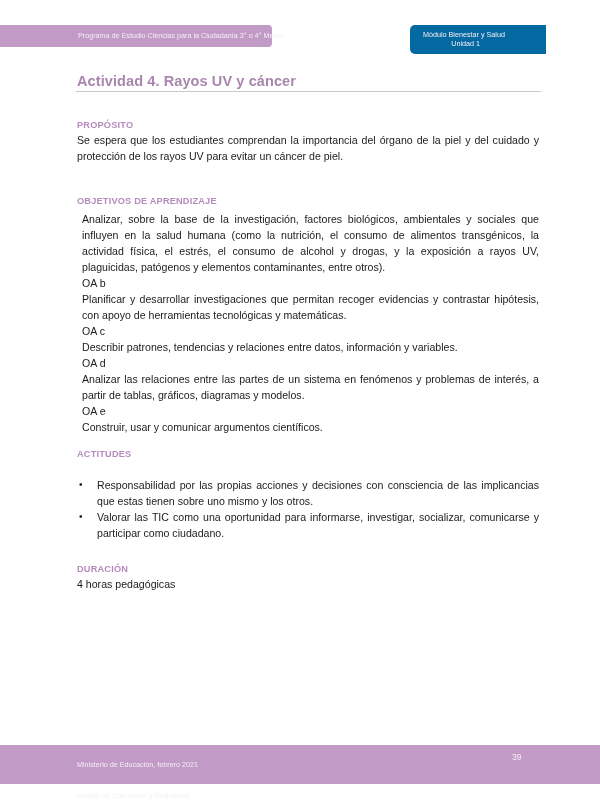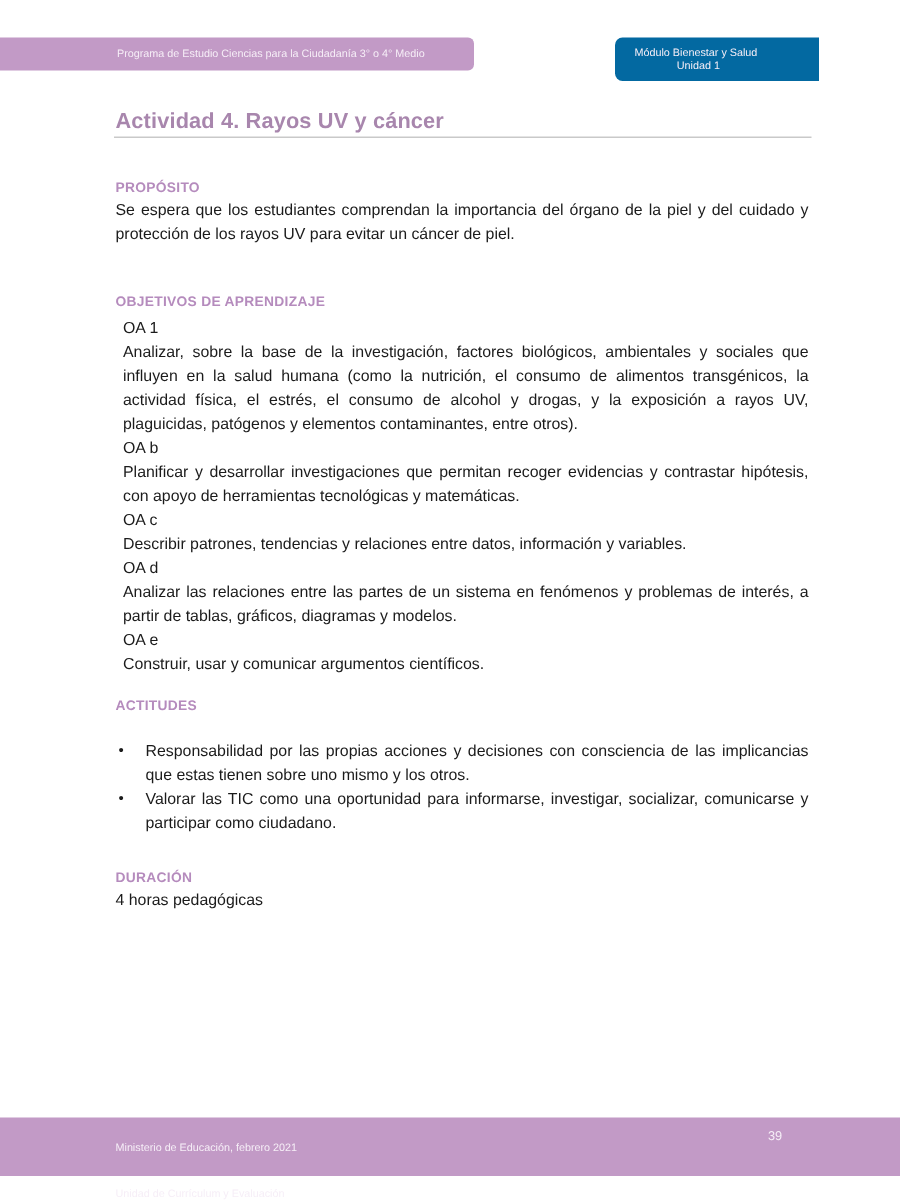--- a/index.html
+++ b/index.html
@@ -16,21 +16,20 @@
       color: #1a1a1a;
     }
     .banner-left {
       position: absolute;
       left: 0;
       top: 25px;
       width: 272px;
       height: 22px;
       background: #c29ac6;
       border-radius: 0 4px 4px 0;
-      padding-left: 44px;
     }
     .banner-left .txt {
       position: absolute;
       left: 78px;
       top: 6px;
       font-size: 7.2px;
       color: #f6eef7;
       white-space: nowrap;
     }
     .banner-right {
@@ -166,21 +165,20 @@
 
   <section>
     <div class="section-head">PROPÓSITO</div>
     <p>Se espera que los estudiantes comprendan la importancia del órgano de la piel y del cuidado y protección de los rayos UV para evitar un cáncer de piel.</p>
   </section>
 
   <section style="margin-top:30px;">
     <div class="section-head center" style="margin-bottom:3px;">OBJETIVOS DE APRENDIZAJE</div>
     <div class="oa-block">
       <div>
-        <span class="oa-code">OA 1</span>
         <p>Analizar, sobre la base de la investigación, factores biológicos, ambientales y sociales que influyen en la salud humana (como la nutrición, el consumo de alimentos transgénicos, la actividad física, el estrés, el consumo de alcohol y drogas, y la exposición a rayos UV, plaguicidas, patógenos y elementos contaminantes, entre otros).</p>
       </div>
       <div>
         <span class="oa-code">OA b</span>
         <p>Planificar y desarrollar investigaciones que permitan recoger evidencias y contrastar hipótesis, con apoyo de herramientas tecnológicas y matemáticas.</p>
       </div>
       <div>
         <span class="oa-code">OA c</span>
         <p>Describir patrones, tendencias y relaciones entre datos, información y variables.</p>
       </div>

